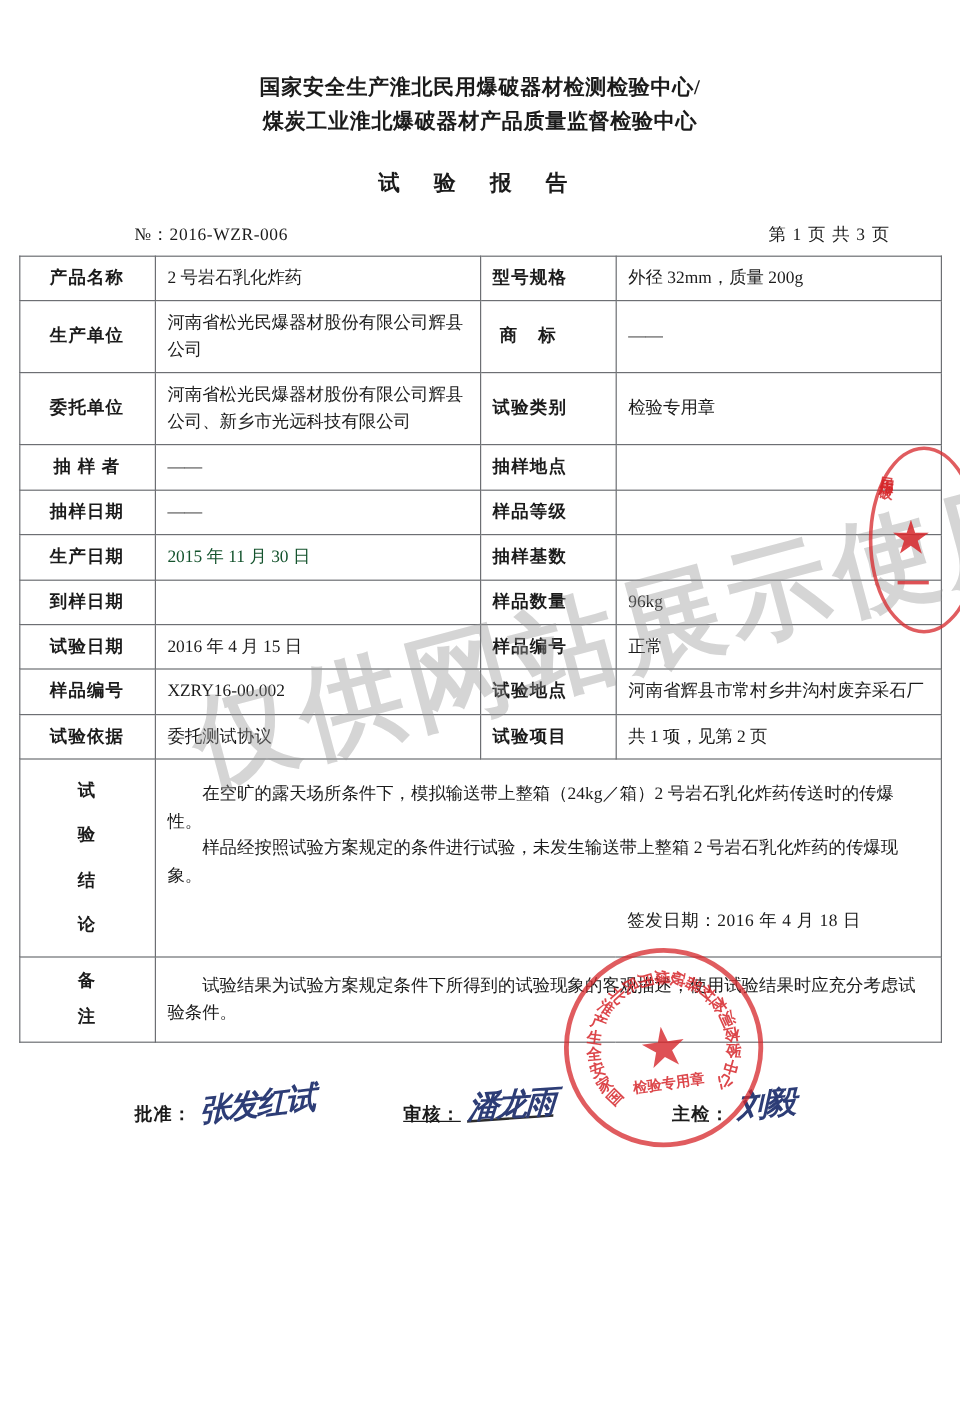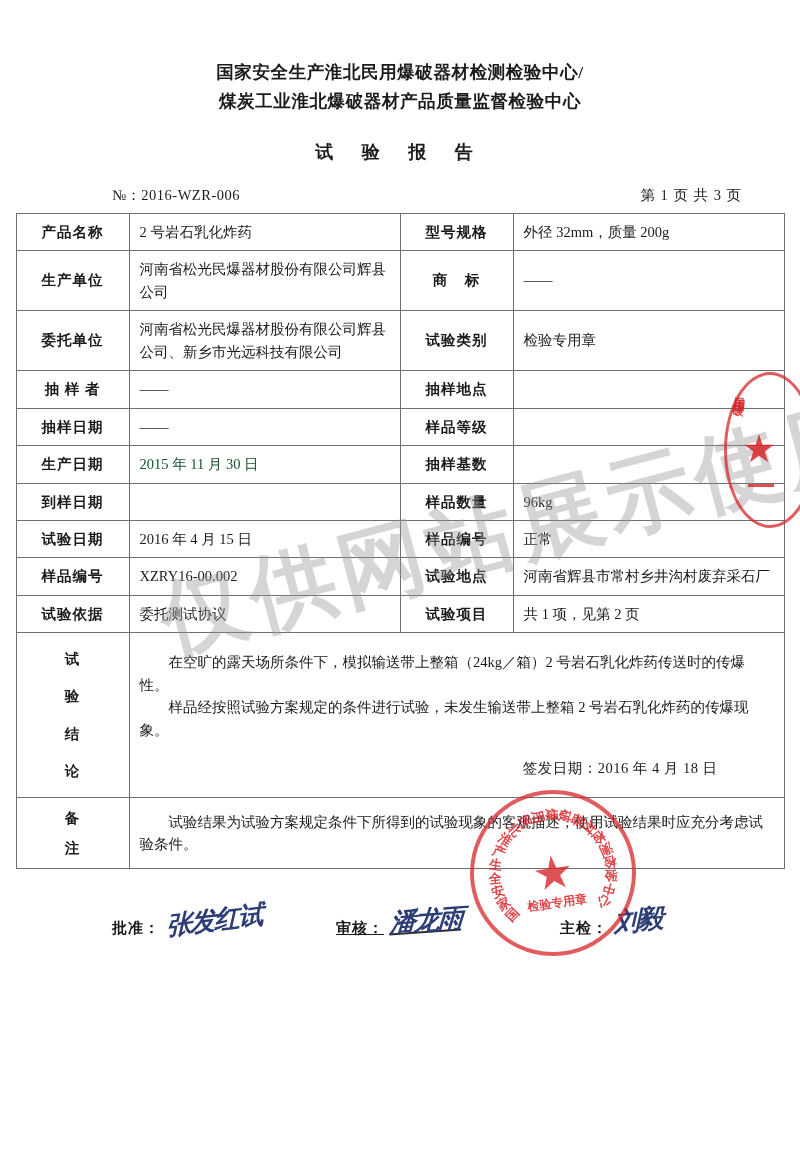--- a/index.html
+++ b/index.html
@@ -70,21 +70,20 @@
     text-align: center;
     font-weight: bold;
     letter-spacing: 1px;
     white-space: nowrap;
   }
   td.val {
     width: 250px;
   }
   td.lbl2 {
     width: 92px;
-    text-align: center;
     font-weight: bold;
     letter-spacing: 1px;
     white-space: nowrap;
   }
   td.lbl2.spread {
     letter-spacing: 7px;
     padding-left: 16px;
   }
   td.val2 {
     width: 250px;

